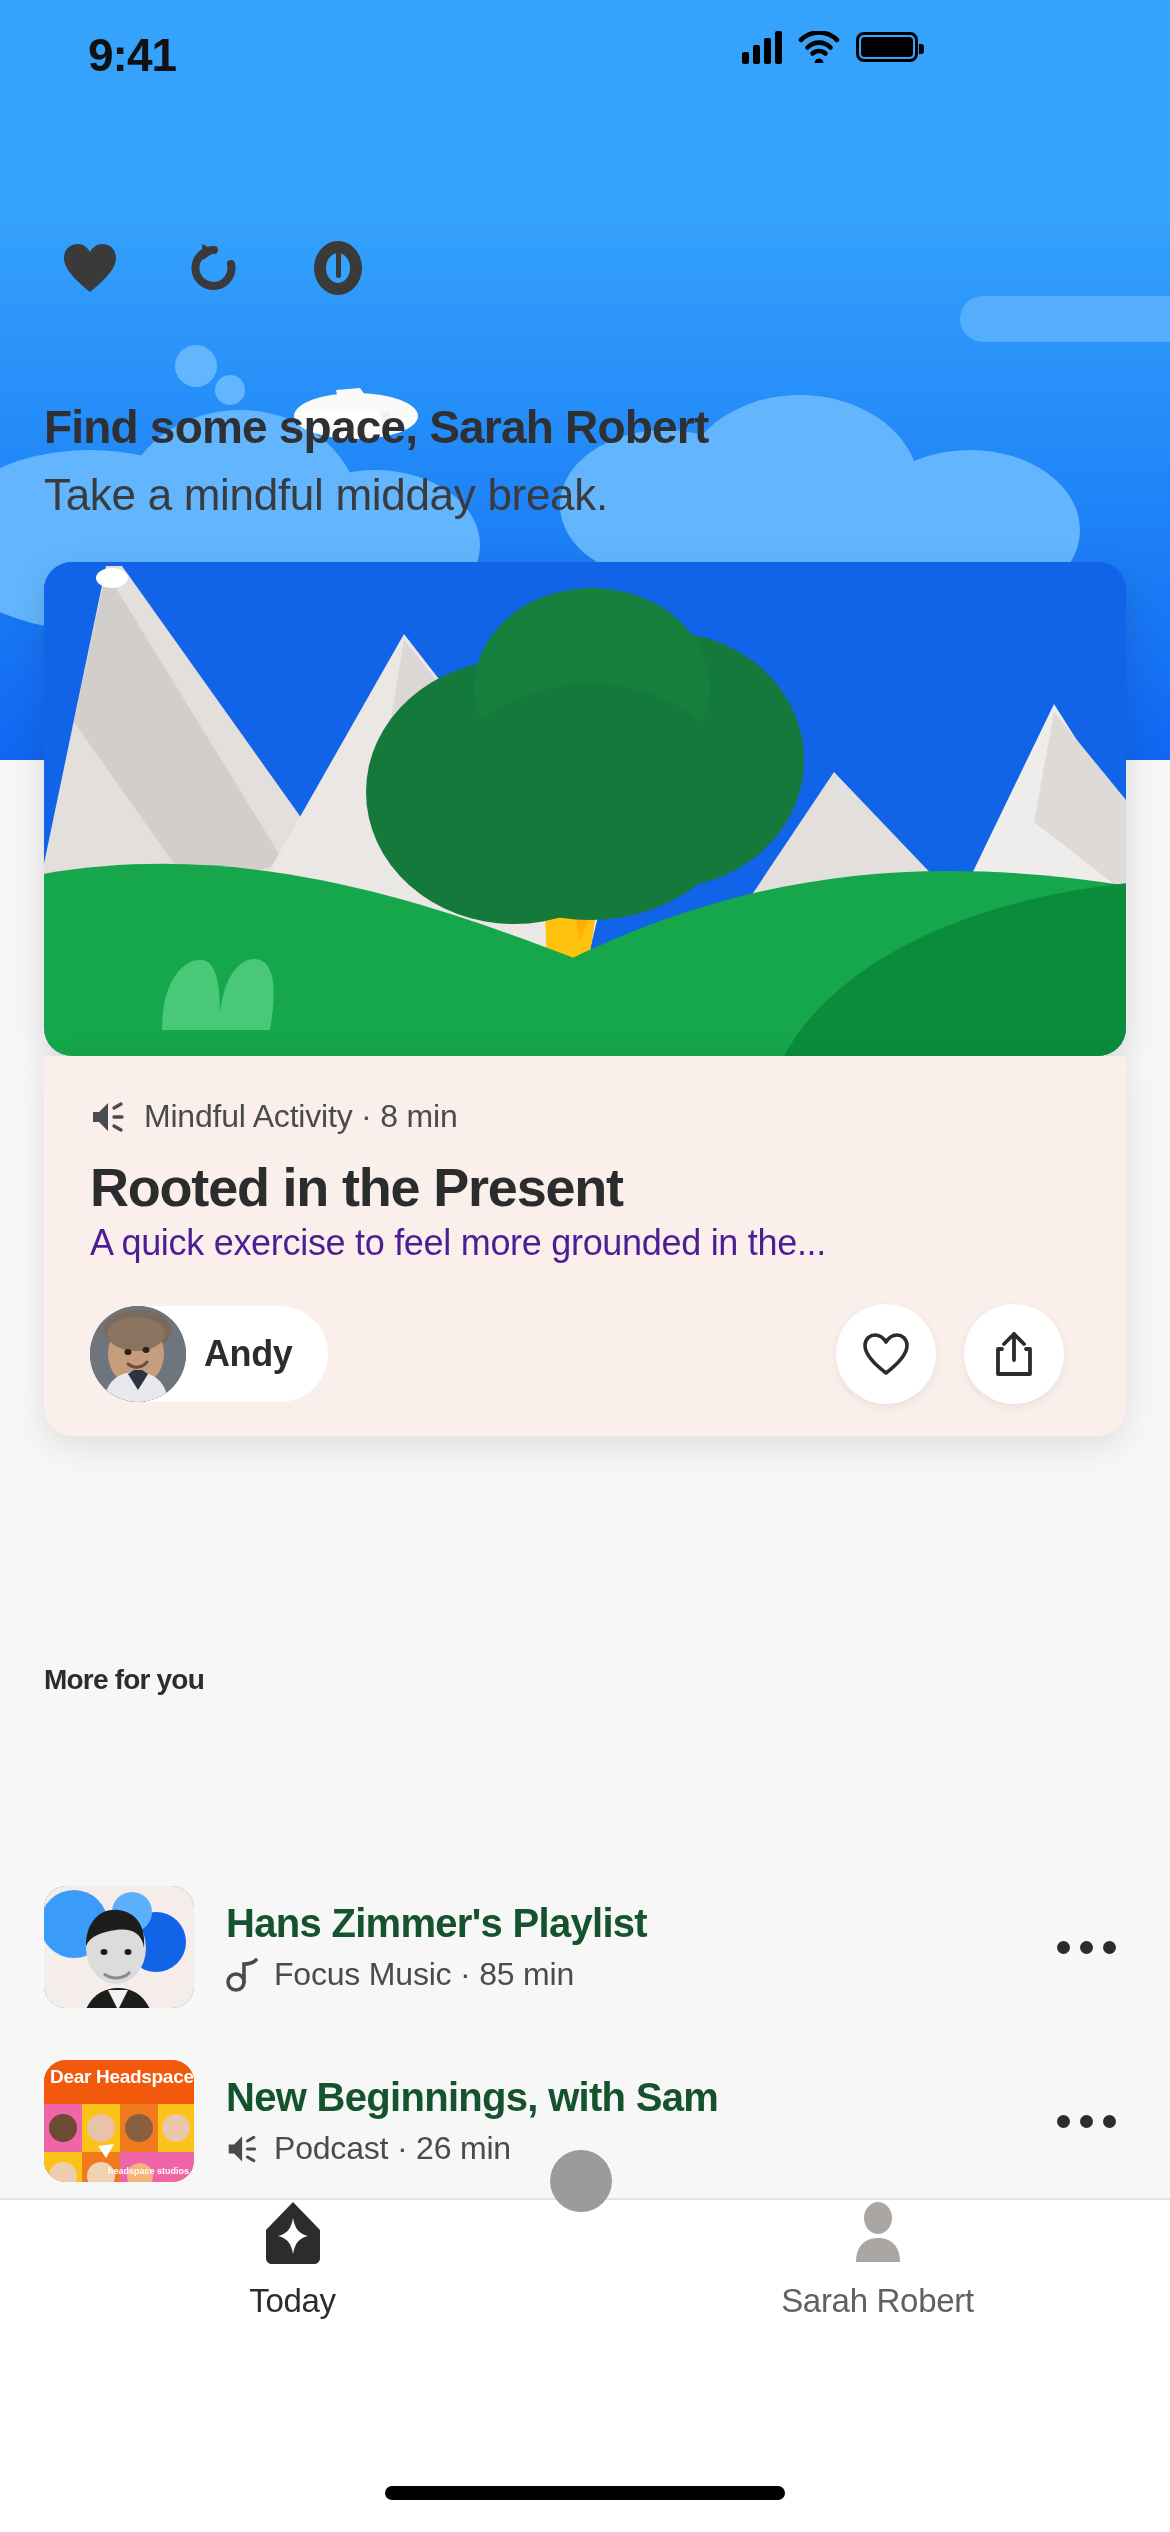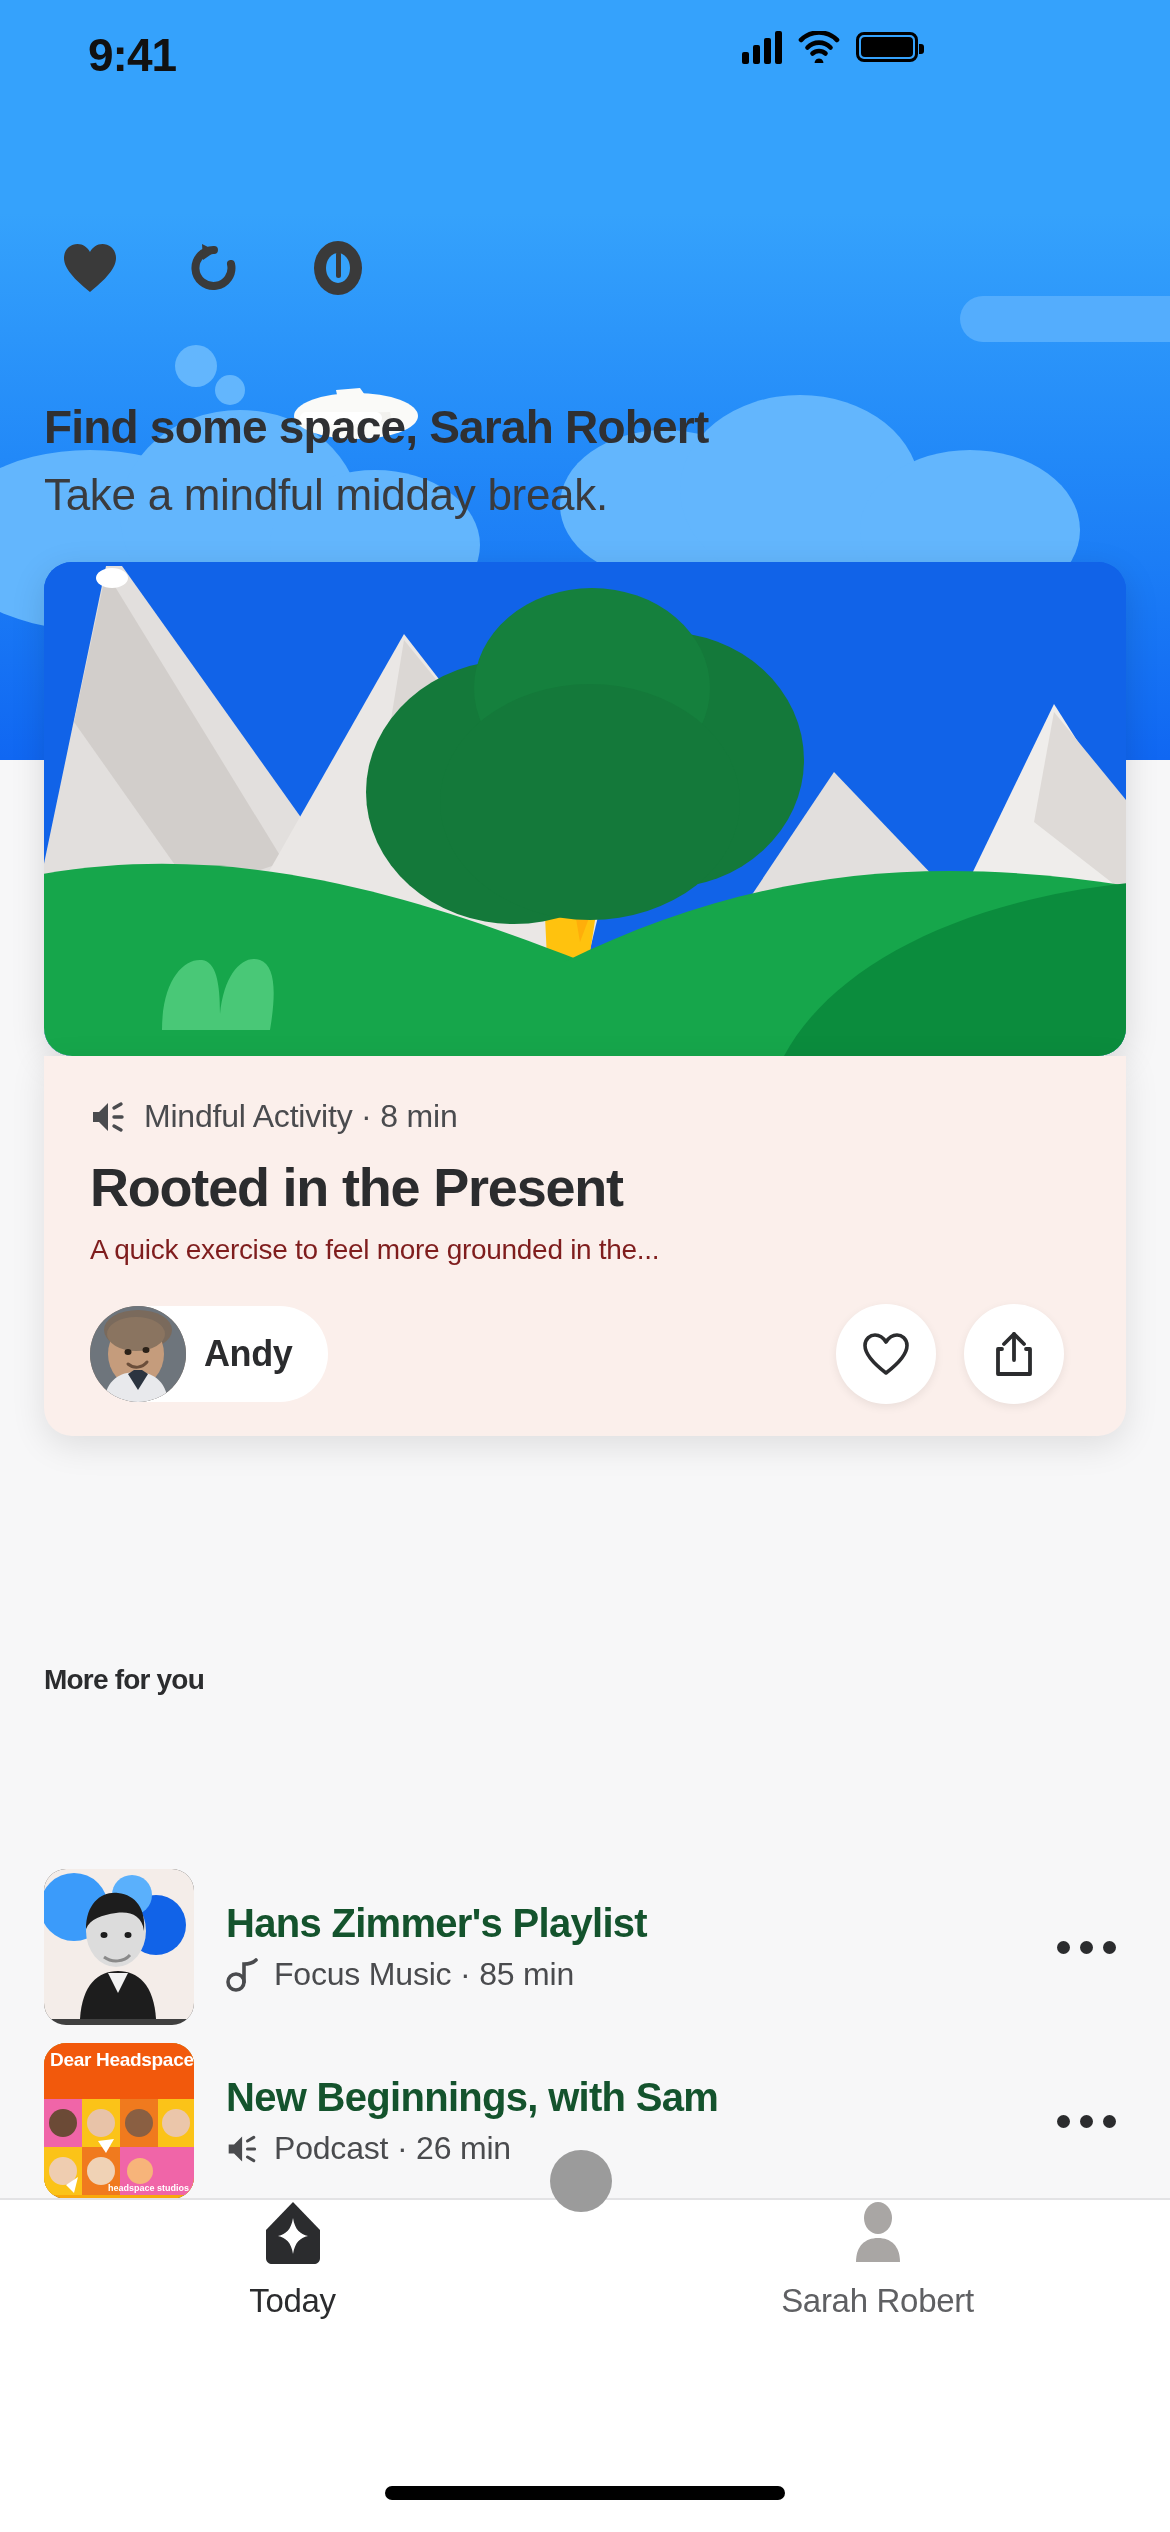--- a/index.html
+++ b/index.html
@@ -95,22 +95,22 @@
   }
   .meta-row {
     position:absolute; left:46px; top:42px; display:flex; align-items:center; gap:16px;
   }
   .meta-text { font-size:32px; color:#4A4B4E; letter-spacing:-0.2px; }
   .hero-title {
     position:absolute; left:46px; top:100px;
     font-size:54px; font-weight:bold; color:#2B2C2E; letter-spacing:-1.2px;
   }
   .hero-desc {
-    position:absolute; left:46px; top:178px;
-    font-size:28px; color:#7f1d1d; letter-spacing:-0.3px;
+    position:absolute; left:46px; top:166px;
+    font-size:36px; color:#4c1d95; letter-spacing:-0.3px;
   }
   .author-pill {
     position:absolute; left:46px; top:250px; height:96px;
     background:#FFFFFF; border-radius:48px; display:flex; align-items:center;
     padding-right:36px; gap:18px;
   }
   .avatar {
     width:96px; height:96px; border-radius:50%; overflow:hidden; flex:none;
     background:#8A6F5C; position:relative;
   }
@@ -128,22 +128,22 @@
     position:absolute; left:44px; top:1664px;
     font-size:28px; font-weight:bold; color:#2B2C2E; letter-spacing:-0.8px;
   }
   .list-item {
     position:absolute; left:0; width:1170px; height:170px;
     display:flex; align-items:center; padding:0 44px;
   }
   .li-1 { top:1862px; }
   .li-2 { top:2036px; }
   .thumb {
-    width:150px; height:156px; border-radius:22px; overflow:hidden; flex:none;
-    position:relative; background:#404040;
+    width:150px; height:122px; border-radius:22px; overflow:hidden; flex:none;
+    position:relative; background:#0ea5e9;
   }
   .li-text { margin-left:32px; flex:1; }
   .li-title { font-size:40px; font-weight:bold; color:#14532d; letter-spacing:-0.7px; }
   .li-sub { margin-top:10px; display:flex; align-items:center; gap:14px; }
   .li-sub-text { font-size:32px; color:#4A4B4E; letter-spacing:-0.2px; }
   .dots { display:flex; gap:10px; align-items:center; padding:20px 10px; cursor:pointer; }
   .dots i { width:13px; height:13px; border-radius:50%; background:#2B2C2E; display:block; }
 
   .scroll-knob {
     position:absolute; left:550px; top:2150px; width:62px; height:62px;

